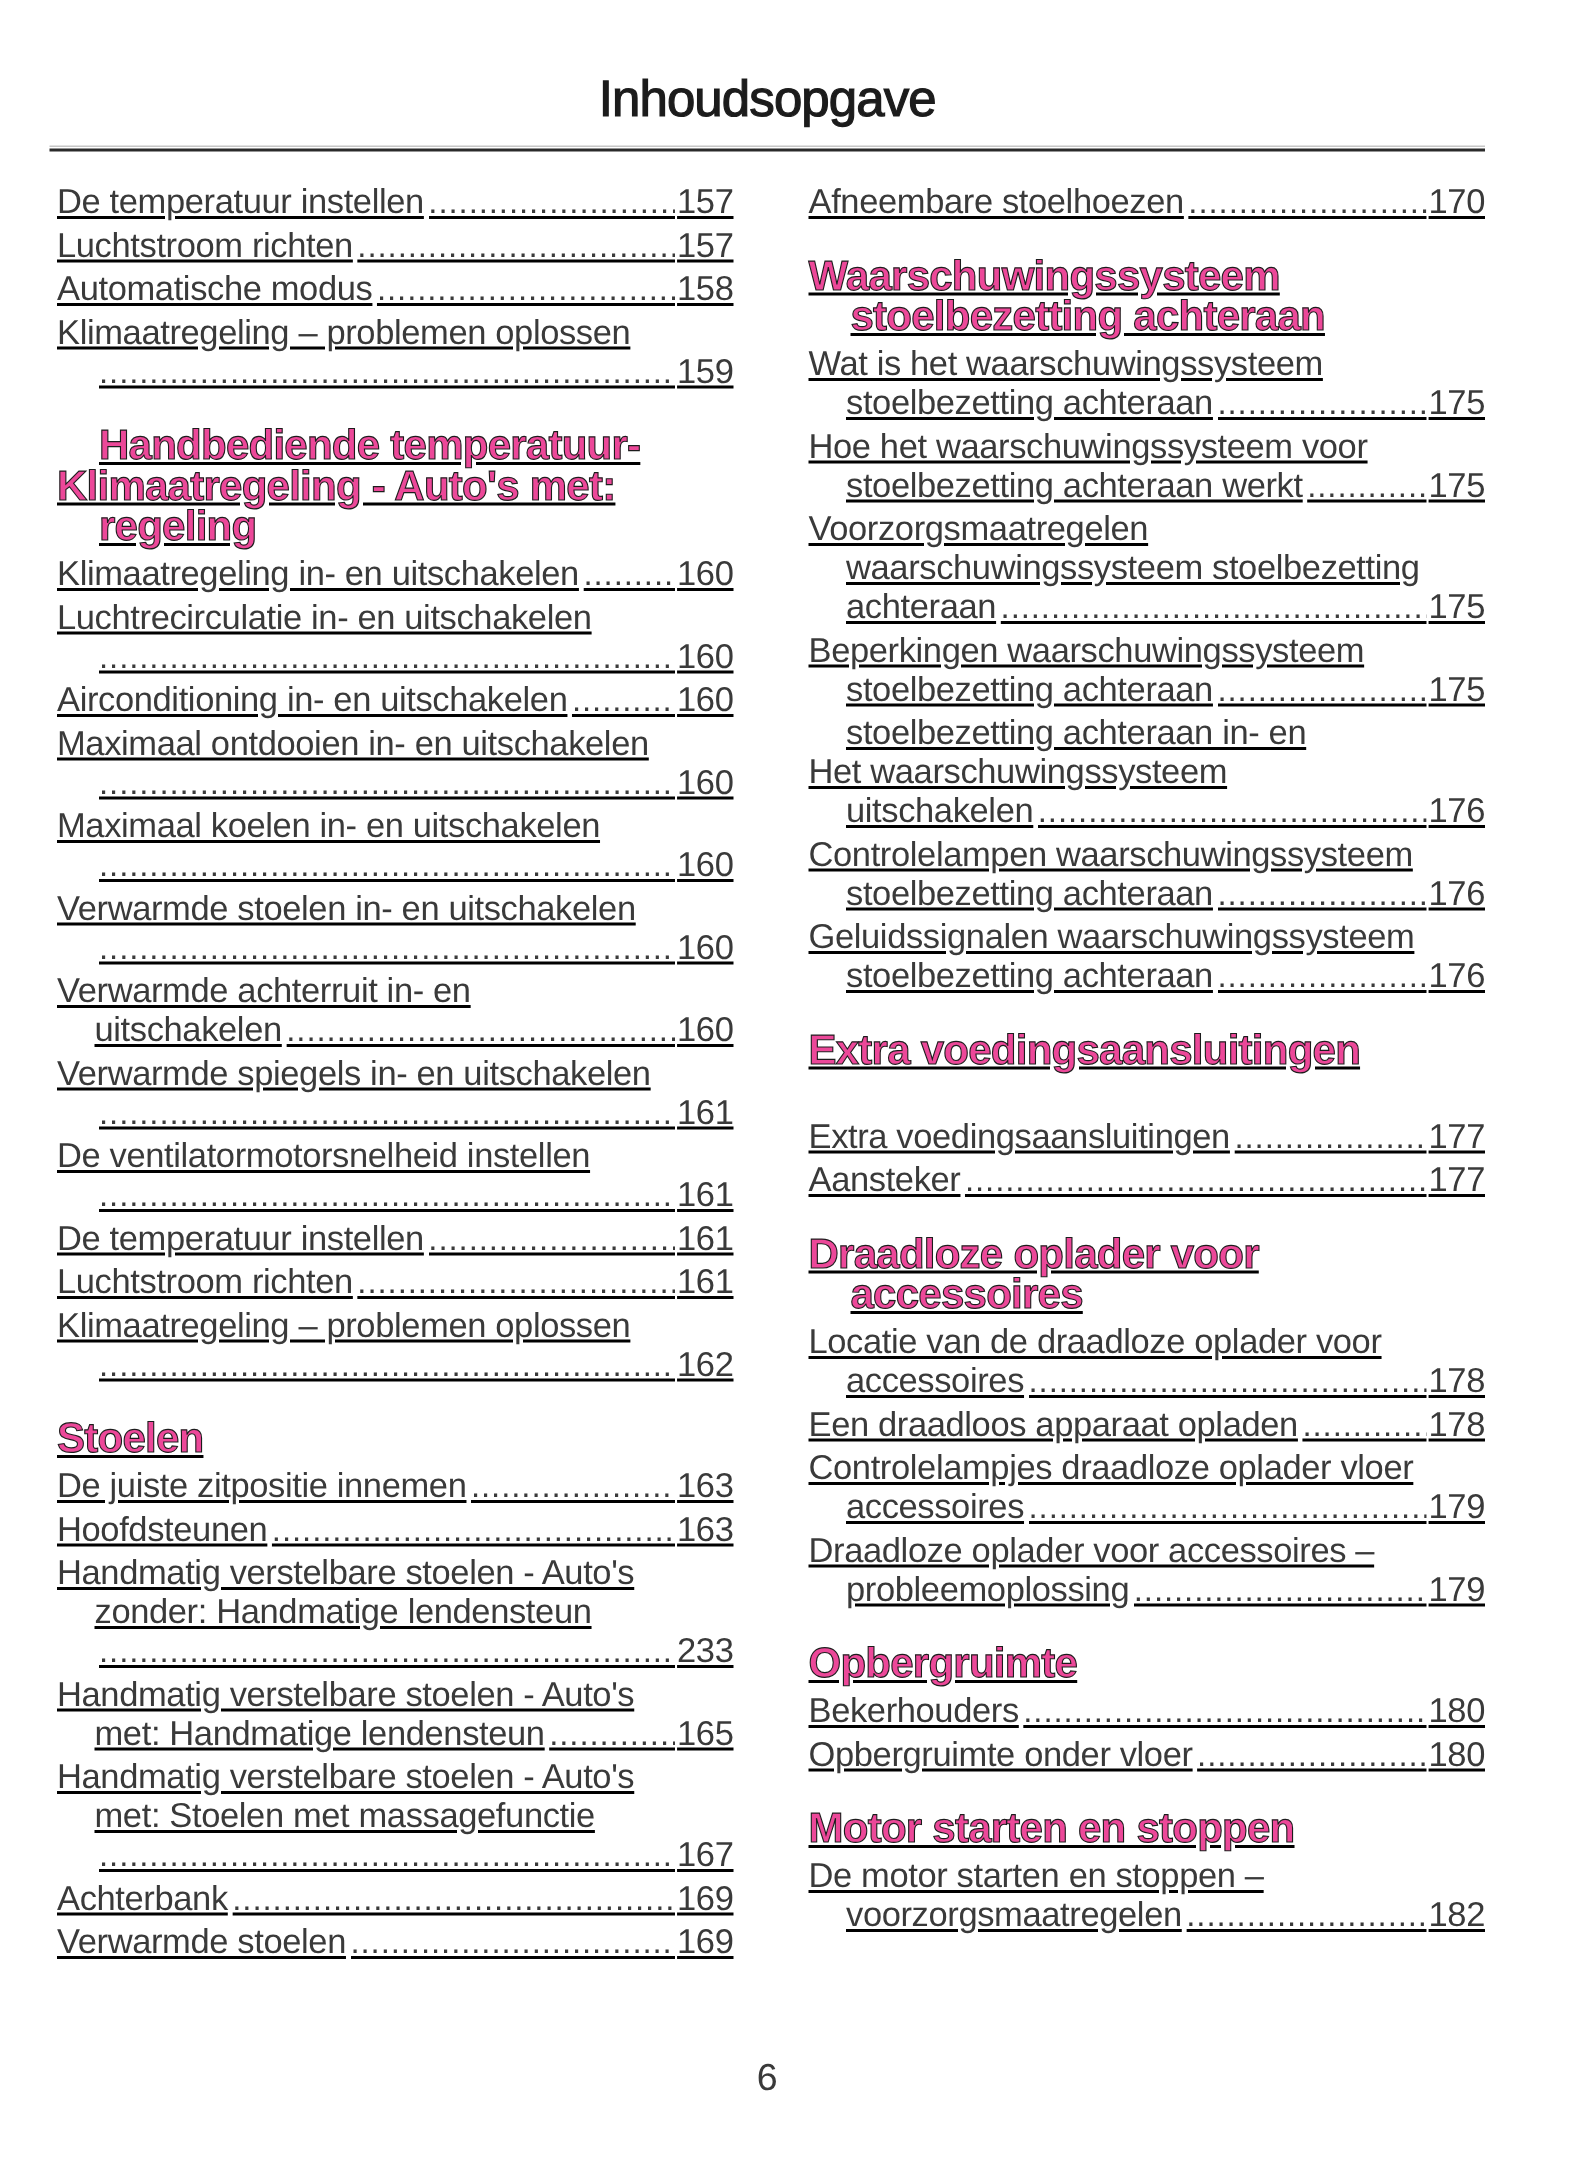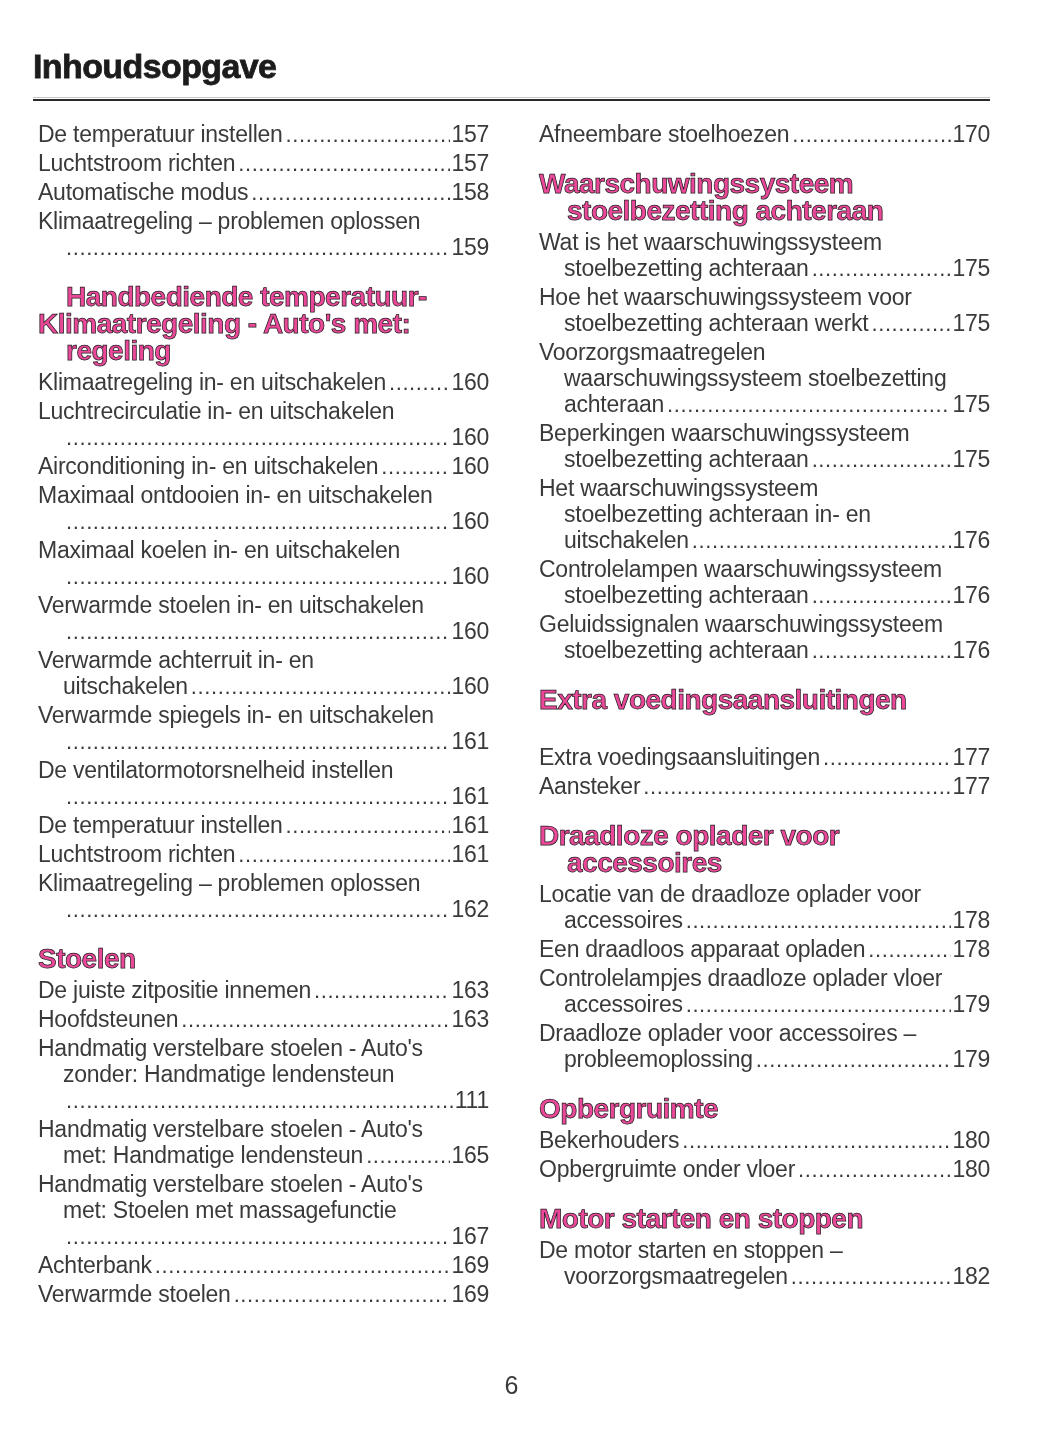--- a/index.html
+++ b/index.html
@@ -11,41 +11,42 @@
     font-family: "Liberation Sans", sans-serif;
     overflow: hidden;
   }
   .content {
     position: absolute;
     left: 33px;
     top: 0;
     width: 957px;
   }
   .title {
+    text-align: center;
     font-size: 34px;
     line-height: 38px;
-    font-weight: 700;
+    font-weight: 400;
     letter-spacing: -0.6px;
     color: #1c1c1c;
     -webkit-text-stroke: 0.8px #1c1c1c;
     margin-top: 47px;
   }
   .rule {
     margin-top: 12px;
     height: 1px;
     border-top: 1px solid #c6c6c6;
     border-bottom: 2.5px solid #2b2b2b;
   }
   .columns {
     display: flex;
     gap: 50px;
     margin-top: 20px;
     padding-left: 5px;
   }
-  .col { width: 451px; flex: 0 0 451px; }
+  .col { width: 451px; flex: 0 0 451px; text-decoration: underline; }
 
   .heading {
     font-size: 28px;
     line-height: 27px;
     font-weight: 700;
     letter-spacing: -0.5px;
     color: #ec4899;
     -webkit-text-stroke: 0.75px #1c1c1c;
     margin: 22px 0 5px 0;
   }
@@ -258,21 +259,21 @@
             </div>
             <div class="entry">
               <div class="line">
                 <span class="t">Handmatig verstelbare stoelen - Auto's</span>
               </div>
               <div class="line cont">
                 <span class="t">zonder: Handmatige lendensteun</span>
               </div>
               <div class="line cont">
                 <span class="leader"></span>
-                <span class="pg">111</span>
+                <span class="pg">233</span>
               </div>
             </div>
             <div class="entry">
               <div class="line">
                 <span class="t">Handmatig verstelbare stoelen - Auto's</span>
               </div>
               <div class="line cont">
                 <span class="t">met: Handmatige lendensteun</span>
                 <span class="leader"></span>
                 <span class="pg">165</span>
@@ -358,25 +359,25 @@
               <div class="line">
                 <span class="t">Beperkingen waarschuwingssysteem</span>
               </div>
               <div class="line cont">
                 <span class="t">stoelbezetting achteraan</span>
                 <span class="leader"></span>
                 <span class="pg">175</span>
               </div>
             </div>
             <div class="entry">
+              <div class="line cont">
+                <span class="t">stoelbezetting achteraan in- en</span>
+              </div>
               <div class="line">
                 <span class="t">Het waarschuwingssysteem</span>
-              </div>
-              <div class="line cont">
-                <span class="t">stoelbezetting achteraan in- en</span>
               </div>
               <div class="line cont">
                 <span class="t">uitschakelen</span>
                 <span class="leader"></span>
                 <span class="pg">176</span>
               </div>
             </div>
             <div class="entry">
               <div class="line">
                 <span class="t">Controlelampen waarschuwingssysteem</span>

